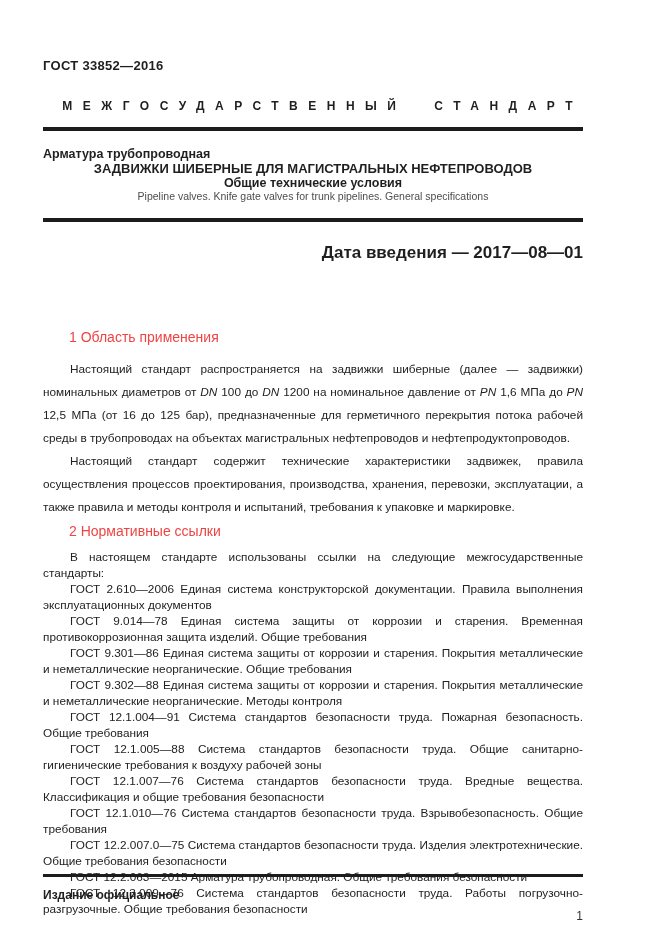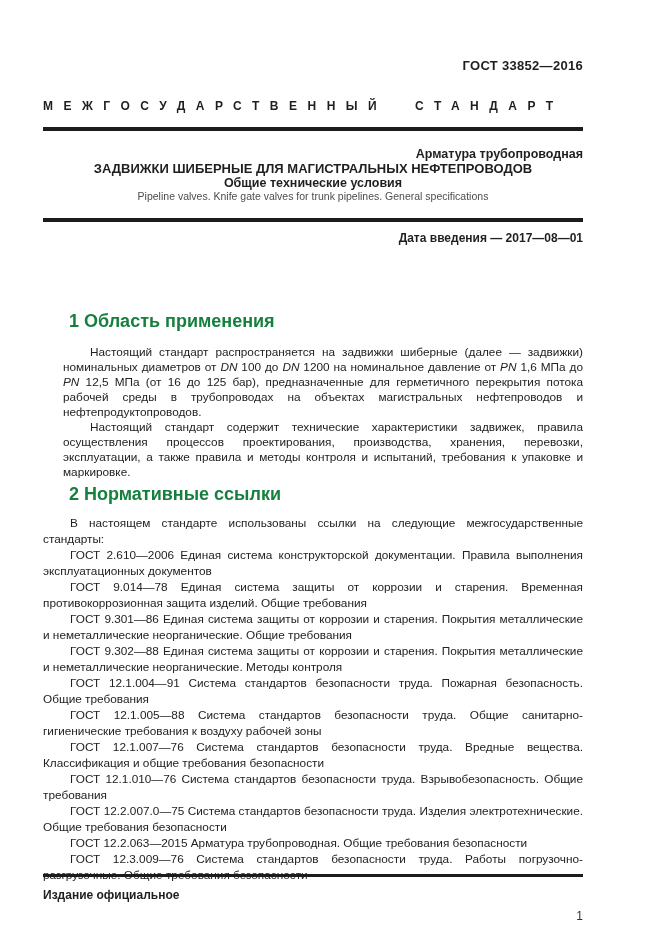--- a/index.html
+++ b/index.html
@@ -7,51 +7,51 @@
     width:661px; height:935px;
     background:#ffffff;
     font-family:"Liberation Sans","DejaVu Sans",sans-serif;
     color:#1f1f1f;
     position:relative;
     overflow:hidden;
   }
   .content { position:absolute; left:43px; top:0; width:540px; }
 
   .doc-number {
-    margin-top:58px; text-align:right;
+    margin-top:58px; text-align:left;
     font-weight:bold; font-size:13px; letter-spacing:.3px;
   }
   .std-type {
-    margin-top:26px; text-align:left; white-space:nowrap;
+    margin-top:26px; text-align:right; white-space:nowrap;
     font-weight:bold; font-size:12px;
     letter-spacing:10.5px; word-spacing:14px;
   }
   .rule { height:4px; background:#1c1c1c; }
   .rule-top { margin-top:14px; }
   .rule-mid { margin-top:16px; }
 
-  .title-group { margin-top:16px; text-align:right; font-weight:bold; font-size:12.5px; }
+  .title-group { margin-top:16px; text-align:left; font-weight:bold; font-size:12.5px; }
   .title-main  { margin-top:0; text-align:center; font-weight:bold; font-size:13px; }
   .title-sub   { text-align:center; font-weight:bold; font-size:12.5px; }
   .title-en    { text-align:center; font-size:10.5px; color:#4d4d4d; }
 
-  .date { margin-top:9px; text-align:right; font-weight:bold; font-size:12px; }
+  .date { margin-top:21px; text-align:right; font-weight:bold; font-size:17px; }
 
   .sec-h {
-    font-size:18px; font-weight:bold; color:#15803d;
+    font-size:14px; font-weight:normal; color:#ef4444;
     margin:0 0 0 26px;
   }
   .sec-h.first { margin-top:66px; }
   .sec-h.second { margin-top:4px; }
 
   .body-p {
     margin:0; font-size:11.8px; text-align:justify;
     text-indent:27px; hyphens:manual; color:#222;
   }
-  .s1 .body-p { line-height:15px;margin-left:20px; }
+  .s1 .body-p { line-height:23px; }
   .s1 .body-p.lead { margin-top:13px; }
   .s2 .body-p { line-height:16px; }
   .s2 .body-p.intro { margin-top:10px; }
   .it { font-style:italic; }
 
   .footer { position:absolute; left:43px; top:854px; width:540px;margin-top:20px; }
   .footer-rule { height:3px; background:#1c1c1c; }
   .edition { margin-top:11px; font-weight:bold; font-size:12px; }
   .pagenum { margin-top:7px; text-align:right; font-size:12px; color:#333; }
 </style>

